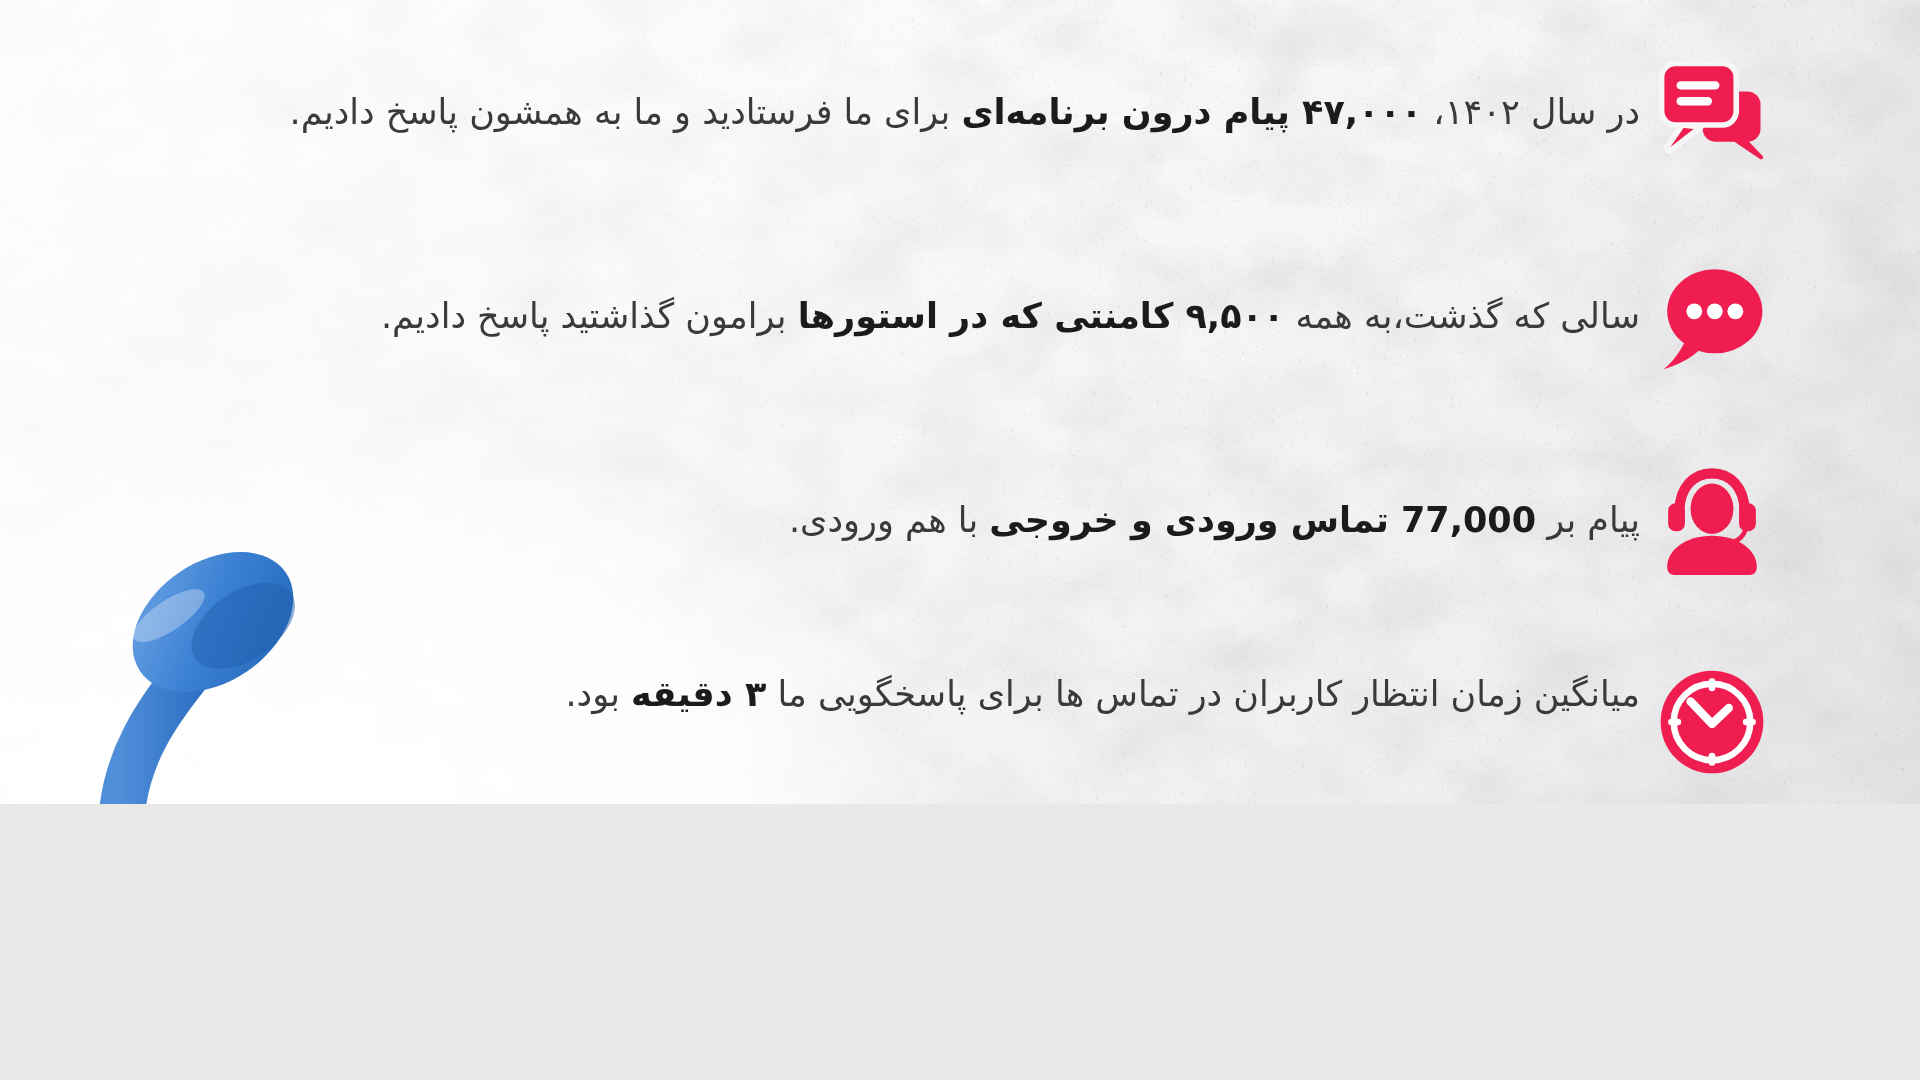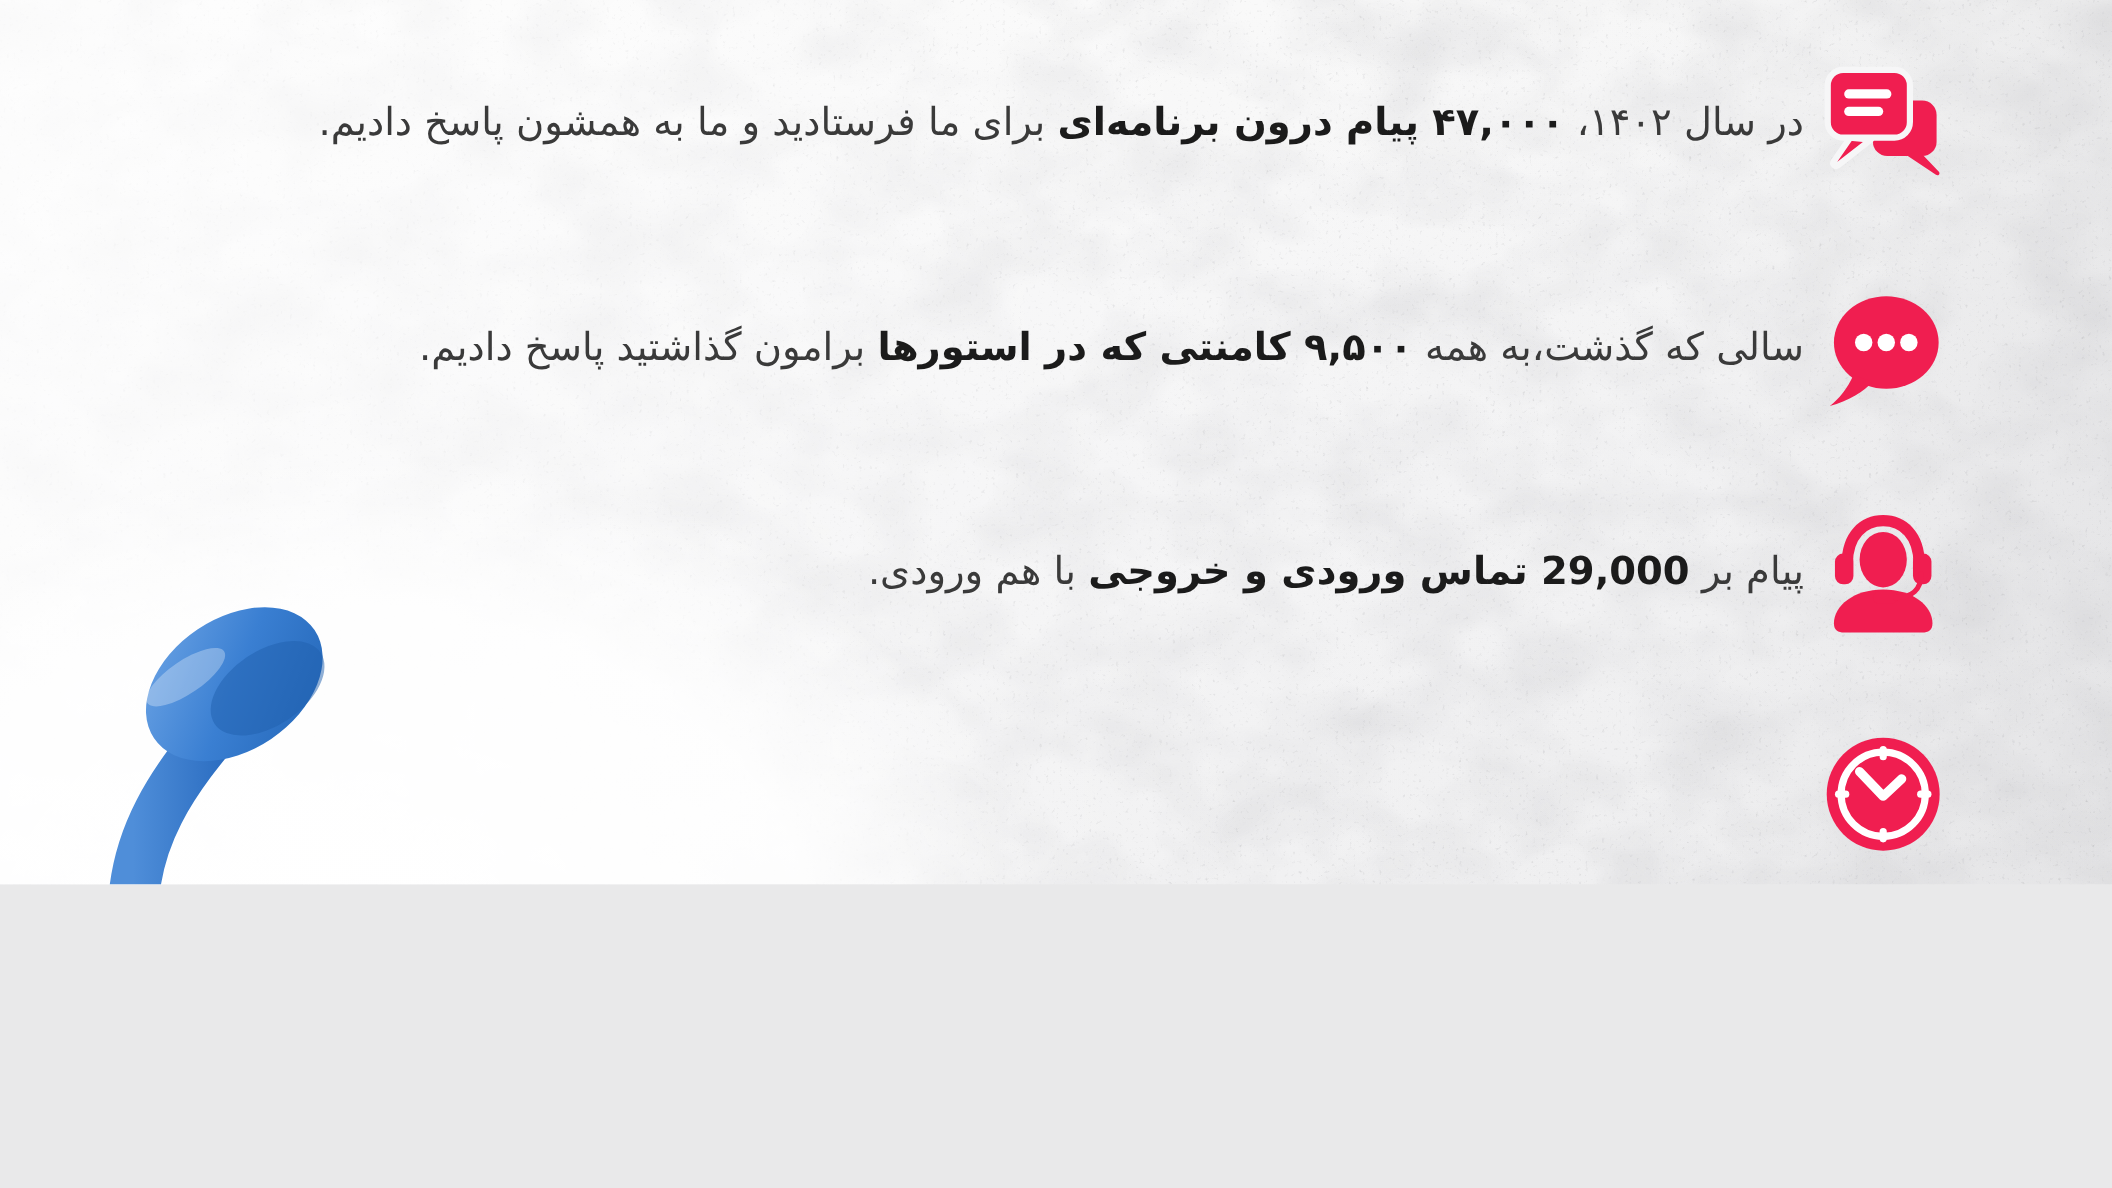--- a/index.html
+++ b/index.html
@@ -210,35 +210,36 @@
           <rect x="13" y="42" width="18" height="30" rx="8"></rect>
           <rect x="89" y="42" width="18" height="30" rx="8"></rect>
           <ellipse cx="60" cy="48" rx="23" ry="27"></ellipse>
           <path d="M60,77 C31,77 12,93 12,110 C12,117 16,119 22,119 L98,119 C104,119 108,117 108,110 C108,93 89,77 60,77 Z"></path>
           <rect x="50" y="79" width="24" height="12" rx="6"></rect>
         </g>
         <path d="M97,62 C97,77 88,85 72,85" fill="none" stroke="#F01E50" stroke-width="5" stroke-linecap="round"></path>
       </svg>
     </span>
     <div class="text-block">
-      <div class="line"><span>پیام بر </span><span class="b">29,000 تماس ورودی و خروجی</span><span> با هم ورودی.</span></div>
+      <div class="line"><span>پیام بر </span><span class="b">77,000 تماس ورودی و خروجی</span><span> با هم ورودی.</span></div>
     </div>
   </div>
 
   <div class="row" id="row-4">
     <span class="icon">
       <svg viewBox="0 0 120 120" aria-hidden="true">
         <circle cx="60" cy="60" r="55" fill="#F01E50"></circle>
         <circle cx="60" cy="60" r="41" fill="none" stroke="#ffffff" stroke-width="7"></circle>
         <g fill="#ffffff">
           <rect x="56.5" y="13" width="7" height="14" rx="3.5"></rect>
           <rect x="56.5" y="13" width="7" height="14" rx="3.5" transform="rotate(90 60 60)"></rect>
           <rect x="56.5" y="13" width="7" height="14" rx="3.5" transform="rotate(180 60 60)"></rect>
           <rect x="56.5" y="13" width="7" height="14" rx="3.5" transform="rotate(270 60 60)"></rect>
         </g>
         <path d="M37,38 L60,62 L78,45" fill="none" stroke="#ffffff" stroke-width="9" stroke-linecap="round" stroke-linejoin="round"></path>
       </svg>
     </span>
     <div class="text-block">
+      <div class="line"><span>میانگین زمان انتظار کاربران در تماس ها برای پاسخگویی ما </span><span class="b">۳ دقیقه</span><span> بود.</span></div>
     </div>
   </div>
 
 </div>
 
 </body></html>

